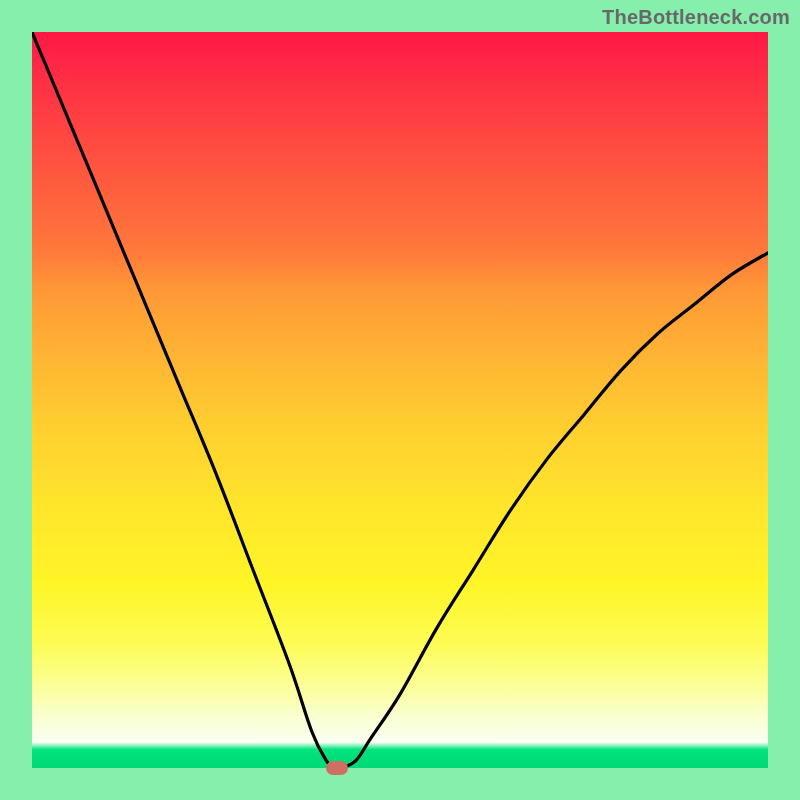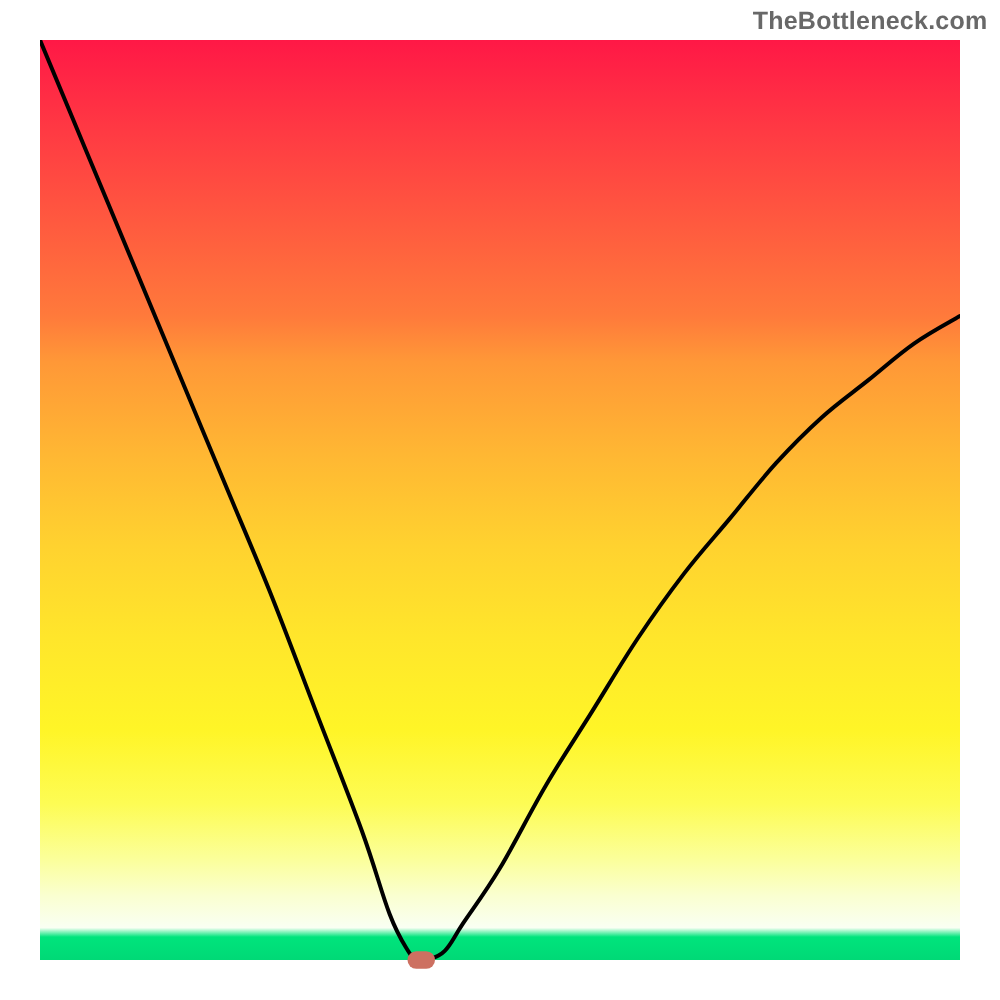--- a/index.html
+++ b/index.html
@@ -8,21 +8,21 @@
     width: 800px;
     height: 800px;
     overflow: hidden;
     background: #000;
     font-family: Arial, Helvetica, sans-serif;
   }
   .frame {
     position: relative;
     width: 800px;
     height: 800px;
-    background: #ffffff;
+    background: #86efac;
   }
   .plot {
     position: absolute;
     left: 32px;
     top: 32px;
     width: 736px;
     height: 736px;
     background: linear-gradient(
       to bottom,
       #ff1846 0%,

